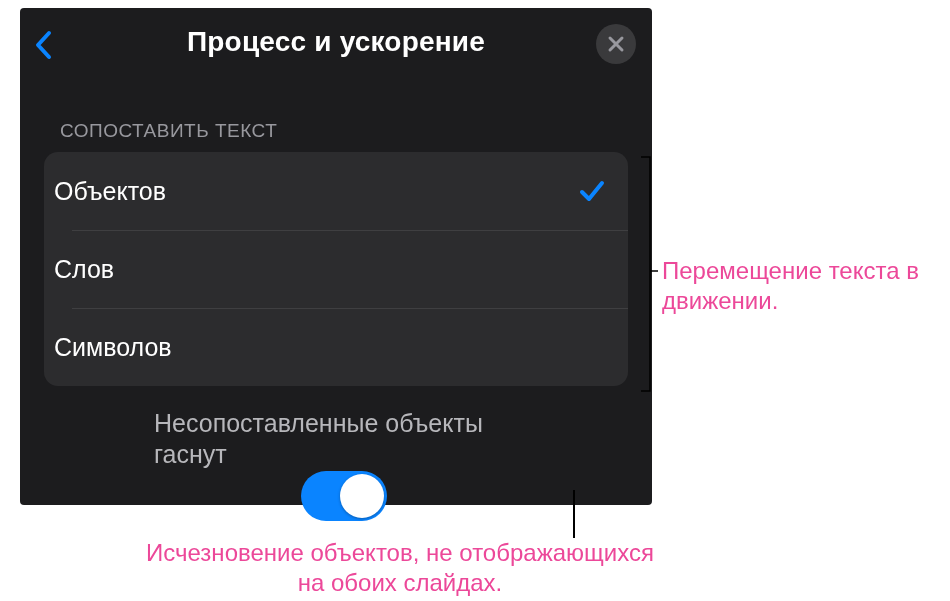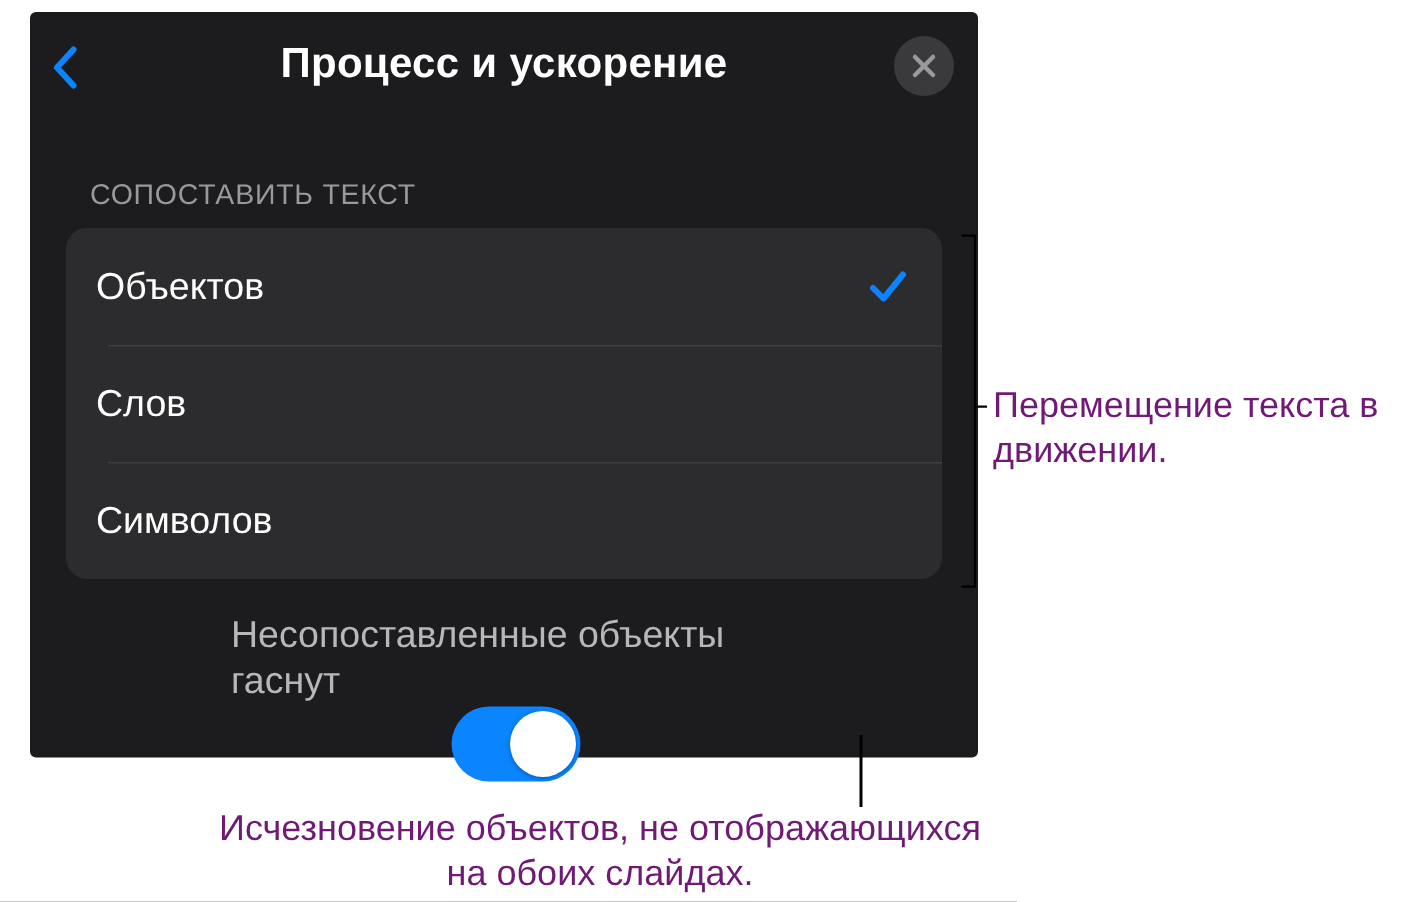--- a/index.html
+++ b/index.html
@@ -68,21 +68,21 @@
   .list {
     margin: 0 24px;
     background: #2c2c2e;
     border-radius: 14px;
     overflow: hidden;
   }
   .row {
     display: flex;
     align-items: center;
     justify-content: space-between;
-    padding: 0 22px 0 20px;
+    padding: 0 22px 0 10px;
     height: 78px;
     cursor: pointer;
     position: relative;
   }
   .row + .row::before {
     content: "";
     position: absolute;
     left: 28px;
     right: 0;
     top: 0;
@@ -128,21 +128,21 @@
     width: 44px;
     height: 44px;
     background: #fff;
     border-radius: 50%;
     box-shadow: 0 1px 3px rgba(0,0,0,0.3);
   }
   
   .callout {
     position: absolute;
     font-size: 24px;
-    color: #701a75;
+    color: #ec4899;
     line-height: 1.25;
   }
   .callout-1 {
     left: 662px;
     top: 256px;
     width: 288px;
   }
   .callout-2 {
     left: 140px;
     top: 538px;

